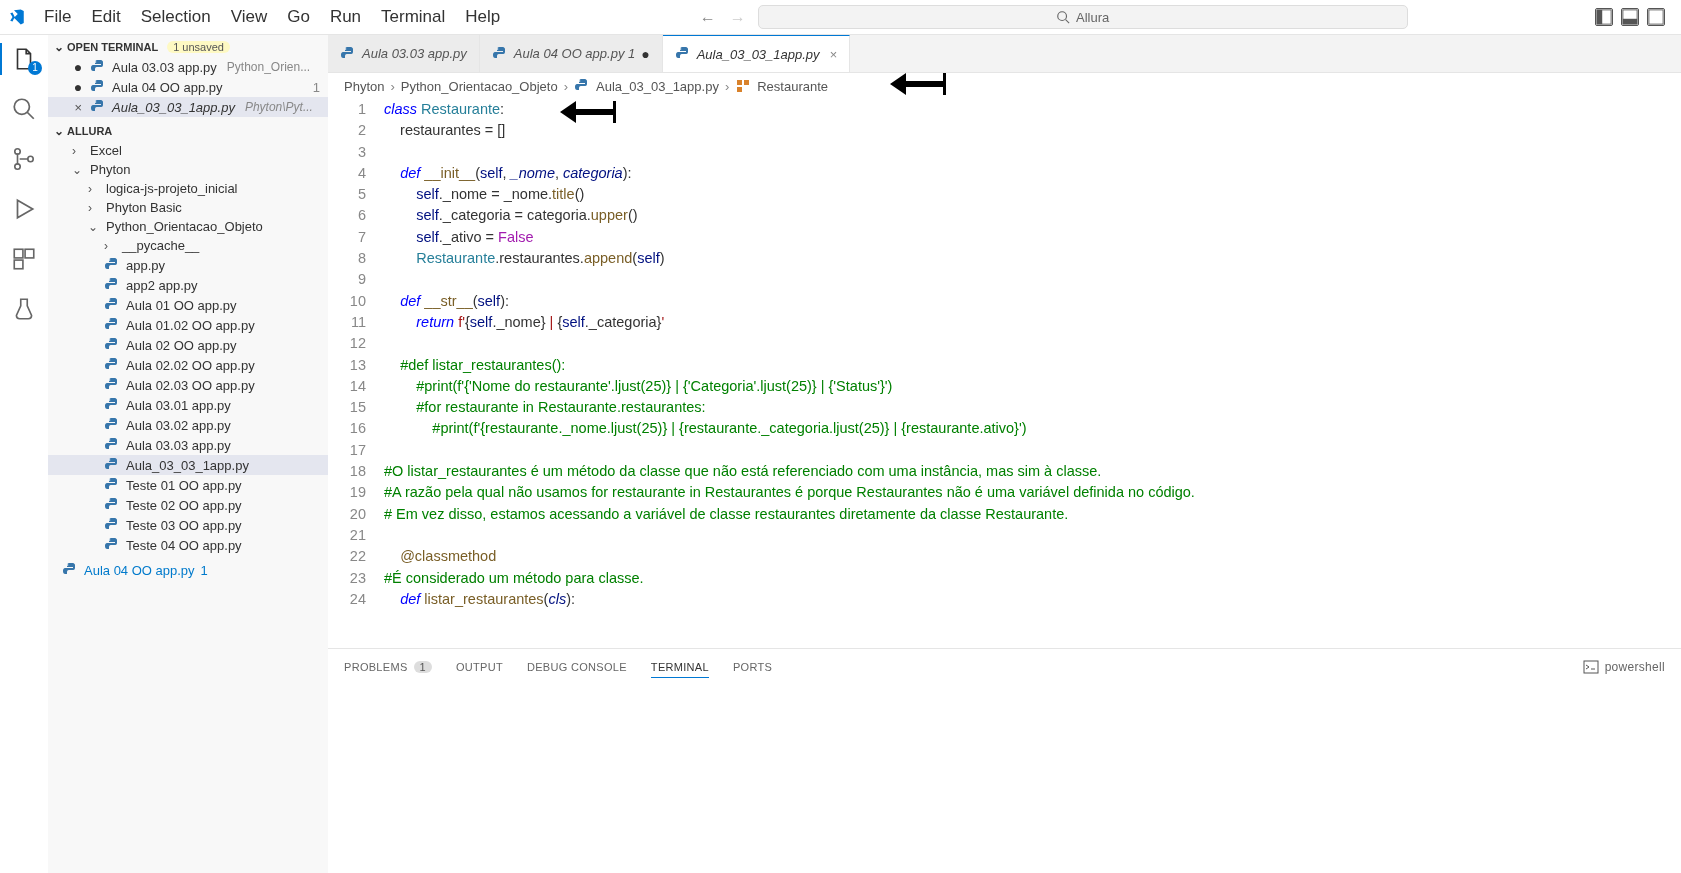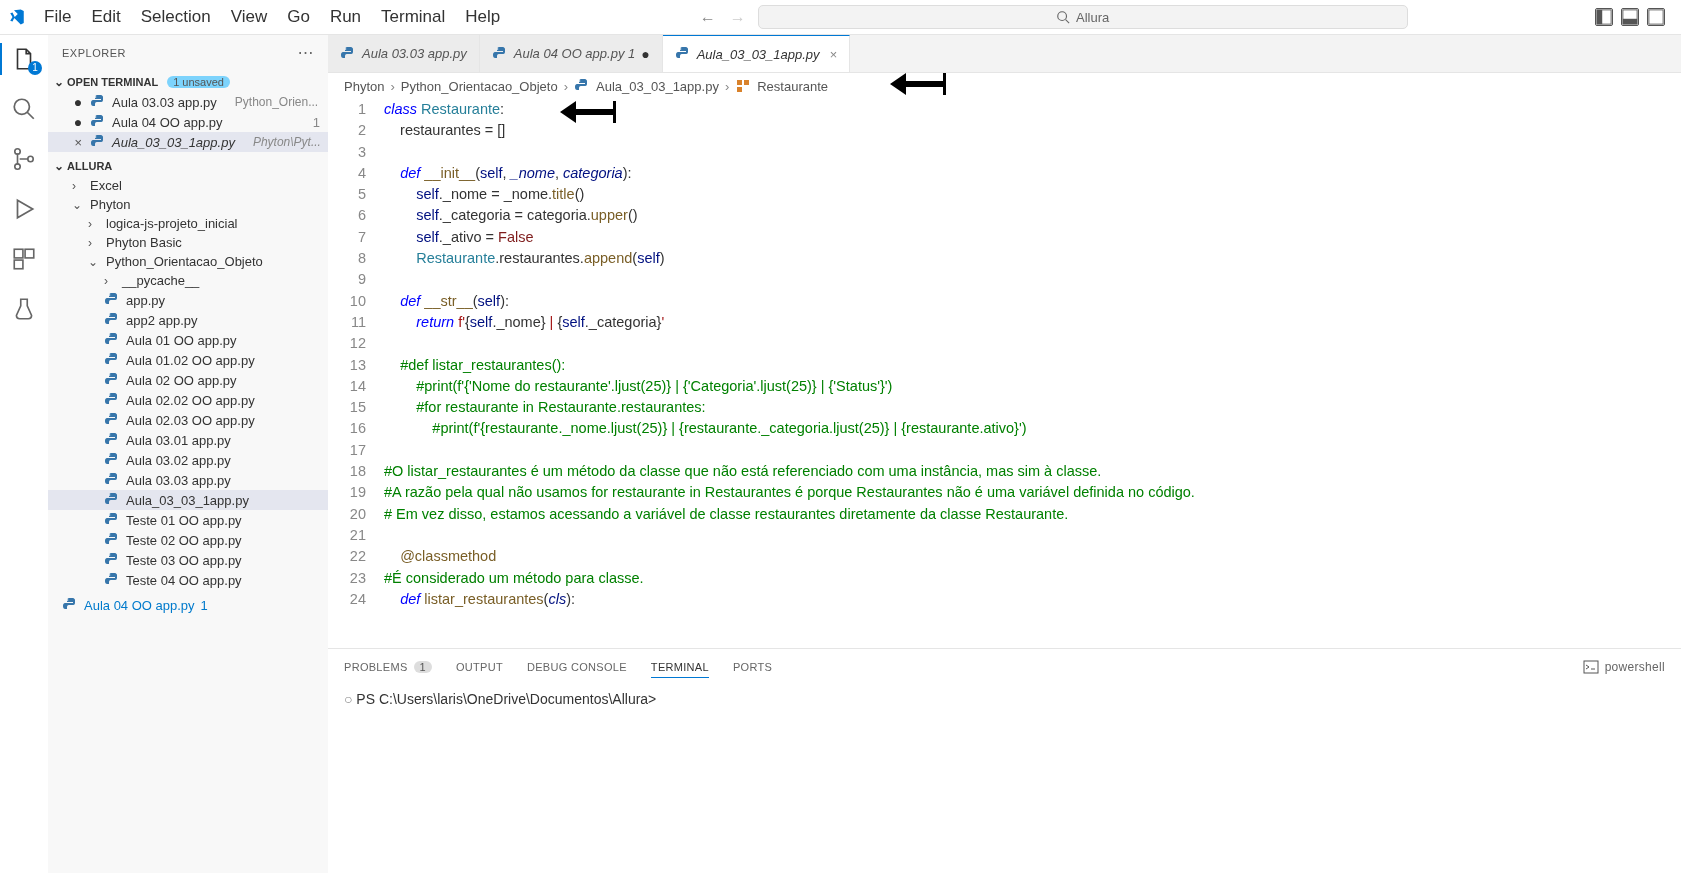--- a/index.html
+++ b/index.html
@@ -16,28 +16,28 @@
   .activity-bar { width:48px; background:#fff; border-right:0; display:flex; flex-direction:column; align-items:center; padding-top:10px; gap:22px; }
   .activity-icon { width:28px; height:28px; display:flex; align-items:center; justify-content:center; color:#666; cursor:pointer; position:relative; }
   .activity-icon.active { color:#333; }
   .activity-icon.active::before { content:""; position:absolute; left:-10px; top:-2px; width:2px; height:32px; background:#0078d4; }
   .badge { position:absolute; bottom:-2px; right:-4px; background:#0078d4; color:#fff; border-radius:8px; font-size:10px; padding:0 4px; min-width:14px; text-align:center; line-height:14px; }
   .sidebar { width:280px; background:#f8f8f8; border-right:0; display:flex; flex-direction:column; }
   .sidebar-header { height:35px; display:flex; align-items:center; justify-content:space-between; padding:0 14px; font-size:11px; color:#555; letter-spacing:0.5px; }
   .sidebar-section { padding:2px 0; }
   .section-head { display:flex; align-items:center; padding:3px 6px; font-weight:700; font-size:11px; cursor:pointer; gap:3px;}
   .section-head .chev { font-size:12px; }
-  .unsaved-badge { background:#7dd3fc; border-radius:8px; padding:0 6px; font-size:11px; color:#555; margin-left:6px; font-weight:400;}
+  .unsaved-badge { background:#fef9c3; border-radius:8px; padding:0 6px; font-size:11px; color:#555; margin-left:6px; font-weight:400;}
   .tree-item { display:flex; align-items:center; gap:6px; padding:2px 0 2px 20px; font-size:13px; cursor:pointer; white-space:nowrap; overflow:hidden; text-overflow:ellipsis;}
   .tree-item.indent1 { padding-left:24px; }
   .tree-item.indent2 { padding-left:40px; }
   .tree-item.indent3 { padding-left:56px; }
   .tree-item.selected { background:#e4e6ef; }
   .tree-item.italic { font-style:italic; }
-  .tree-item .dim { color:#888; font-size:12px; margin-left:12px; overflow:hidden; text-overflow:ellipsis;}
+  .tree-item .dim { color:#888; font-size:12px; margin-left:4px; overflow:hidden; text-overflow:ellipsis;}
   .tree-item .right-num { margin-left:auto; margin-right:8px; color:#888;}
   .file-icon { width:16px; height:16px; flex-shrink:0; }
   .py-icon { color:#3776ab; }
   .folder-chev { width:12px; color:#555; font-size:12px;}
   .dot { color:#333; font-size:14px; width:12px; text-align:center;}
   .close-x { color:#555; font-size:13px; width:12px; text-align:center;}
   .editor-area { flex:1; display:flex; flex-direction:column; }
   .tabs { height:38px; display:flex; border-bottom:1px solid #e5e5e5; background:#f3f3f3;}
   .tab { display:flex; align-items:center; gap:6px; padding:0 12px; border-right:1px solid #e5e5e5; font-size:13px; cursor:pointer; background:#ececec; color:#555; font-style:italic;}
   .tab.active { background:#fff; color:#333; border-top:1px solid #0078d4; font-style:italic;}
@@ -48,21 +48,21 @@
   .breadcrumb .sym-icon { color:#d9822b; }
   .code-region { flex:1; display:flex; overflow:auto; font-family: Consolas, "Courier New", monospace; font-size:14.5px; line-height:21.3px; position:relative;}
   .gutter { width:56px; text-align:right; color:#888; padding:0 18px 0 0; user-select:none; }
   .code { flex:1; white-space:pre; color:#333; position:relative;}
   .kw { color:#0000ff;font-style:italic; }
   .fn { color:#795e26; }
   .cls { color:#267f99; }
   .str { color:#a31515; }
   .com { color:#008000;margin-top:24px; }
   .op { color:#333; }
-  .const { color:#7f1d1d;margin-top:16px; }
+  .const { color:#a21caf;margin-top:16px; }
   .self { color:#001080; }
   .decor { color:#795e26;text-align:right; }
   .param { color:#001080;font-style:italic;}
   .panel { height:225px; border-top:1px solid #e5e5e5; display:flex; flex-direction:column;}
   .panel-tabs { height:36px; display:flex; align-items:center; gap:24px; padding:0 16px; font-size:11px; color:#666; letter-spacing:0.3px;}
   .panel-tab { cursor:pointer; padding:4px 0; text-transform:uppercase; display:flex; align-items:center; gap:6px;text-align:right;}
   .panel-tab.active { color:#333; border-bottom:1px solid #0078d4; }
   .panel-tabs .right { margin-left:auto; display:flex; align-items:center; gap:6px; text-transform:none; font-size:12px;}
   .count-badge { background:#ddd; border-radius:8px; padding:0 6px; font-size:11px; color:#555;}
   .terminal-body { flex:1; padding:6px 16px; font-family: Consolas, monospace; font-size:14px; color:#333;}
@@ -147,24 +147,20 @@
         </svg>
     </div>
     <div class="activity-icon">
       <svg width="26" height="26" viewBox="0 0 24 24">
           <path d="M9 3h6v6l4 9a3 3 0 01-3 3H8a3 3 0 01-3-3l4-9z" fill="none" stroke="#666" stroke-width="1.5"></path>
         </svg>
     </div>
   </div>
 
   <div class="sidebar">
-    <div class="sidebar-header">
-      <span>EXPLORER</span>
-      <span style="font-size:16px;color:#666;">⋯</span>
-    </div>
 
     <div class="sidebar-section">
       <div class="section-head">
         <span class="chev">⌄</span>
         <span>OPEN TERMINAL</span>
         <span class="unsaved-badge">1 unsaved</span>
       </div>
       <div id="open-editors-list">
           <div class="tree-item indent1">
             <span class="dot">●</span>
@@ -463,18 +459,15 @@
         <div class="panel-tab active">TERMINAL</div>
         <div class="panel-tab">PORTS</div>
         <div class="right">
           <svg width="16" height="16" viewBox="0 0 16 16">
               <rect x="1" y="2" width="14" height="12" fill="none" stroke="#555"></rect>
               <path d="M3 6l3 2-3 2M8 10h4" stroke="#555" fill="none"></path>
             </svg>
           <span>powershell</span>
         </div>
       </div>
-      <div class="terminal-body">
-        <span style="color:#888;">○ </span><span>PS C:\Users\laris\OneDrive\Documentos\Allura&gt;</span>
-      </div>
     </div>
   </div>
 </div>
 
 </body></html>

